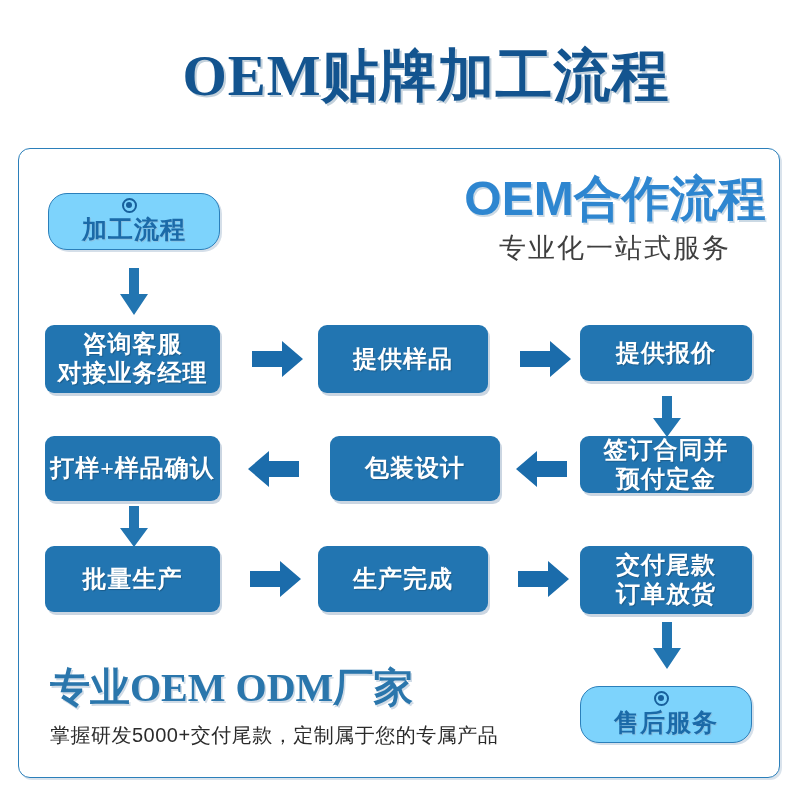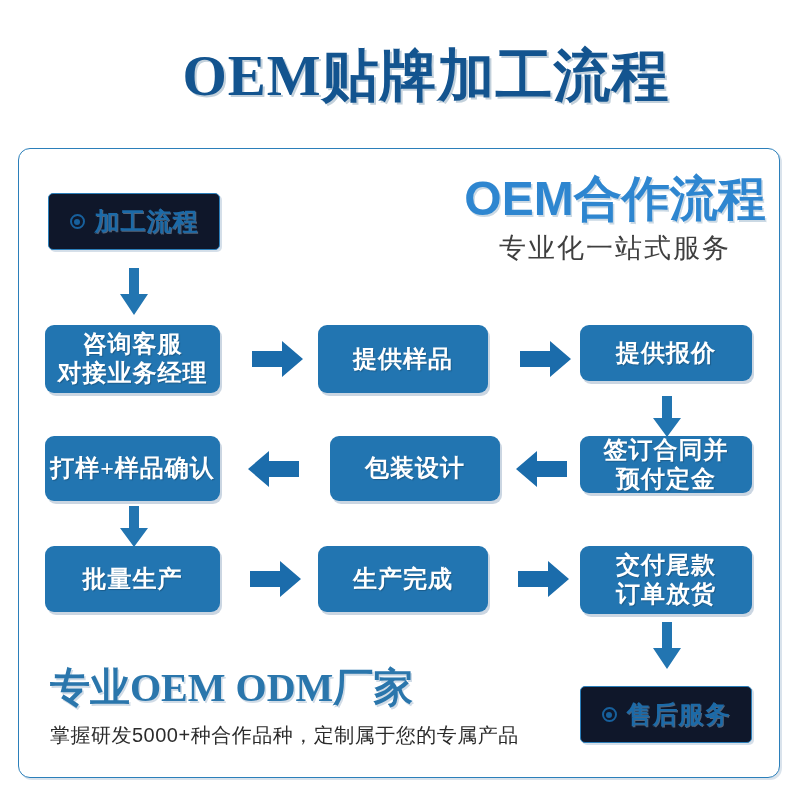--- a/index.html
+++ b/index.html
@@ -62,26 +62,27 @@
     color:#3f3f3f;
     letter-spacing:2px;
     white-space:nowrap;
   }
 
   
   .pill{
     position:absolute;
     box-sizing:border-box;
     border:1.4px solid #2b7fba;
-    border-radius:5px;
-    background:#0f172a;
+    border-radius:19px;
+    background:#7dd3fc;
     box-shadow:2px 2px 0 rgba(150,175,200,.40);
     display:flex;
     align-items:center;
     justify-content:center;
+    flex-direction:column;
   }
   .pill .dot{
     width:15px;height:15px;
     border-radius:50%;
     border:2.4px solid #17609c;
     box-sizing:border-box;
     position:relative;
     margin-right:10px;
     flex:0 0 auto;
   }
@@ -265,13 +266,13 @@
     <polygon points="10,0 20,0 20,26 29,26 15,47 1,26 10,26" fill="#2275b1"></polygon>
   </svg>
 </div>
 
 <div class="pill" style="left:580px; top:686px; width:172px; height:57px;">
   <span class="dot"></span>
   <span class="ptxt">售后服务</span>
 </div>
 
 <div class="foot-big">专业OEM ODM厂家</div>
-<div class="foot-small">掌握研发5000+种合作品种，定制属于您的专属产品</div>
+<div class="foot-small">掌握研发5000+交付尾款，定制属于您的专属产品</div>
 
 </body></html>

